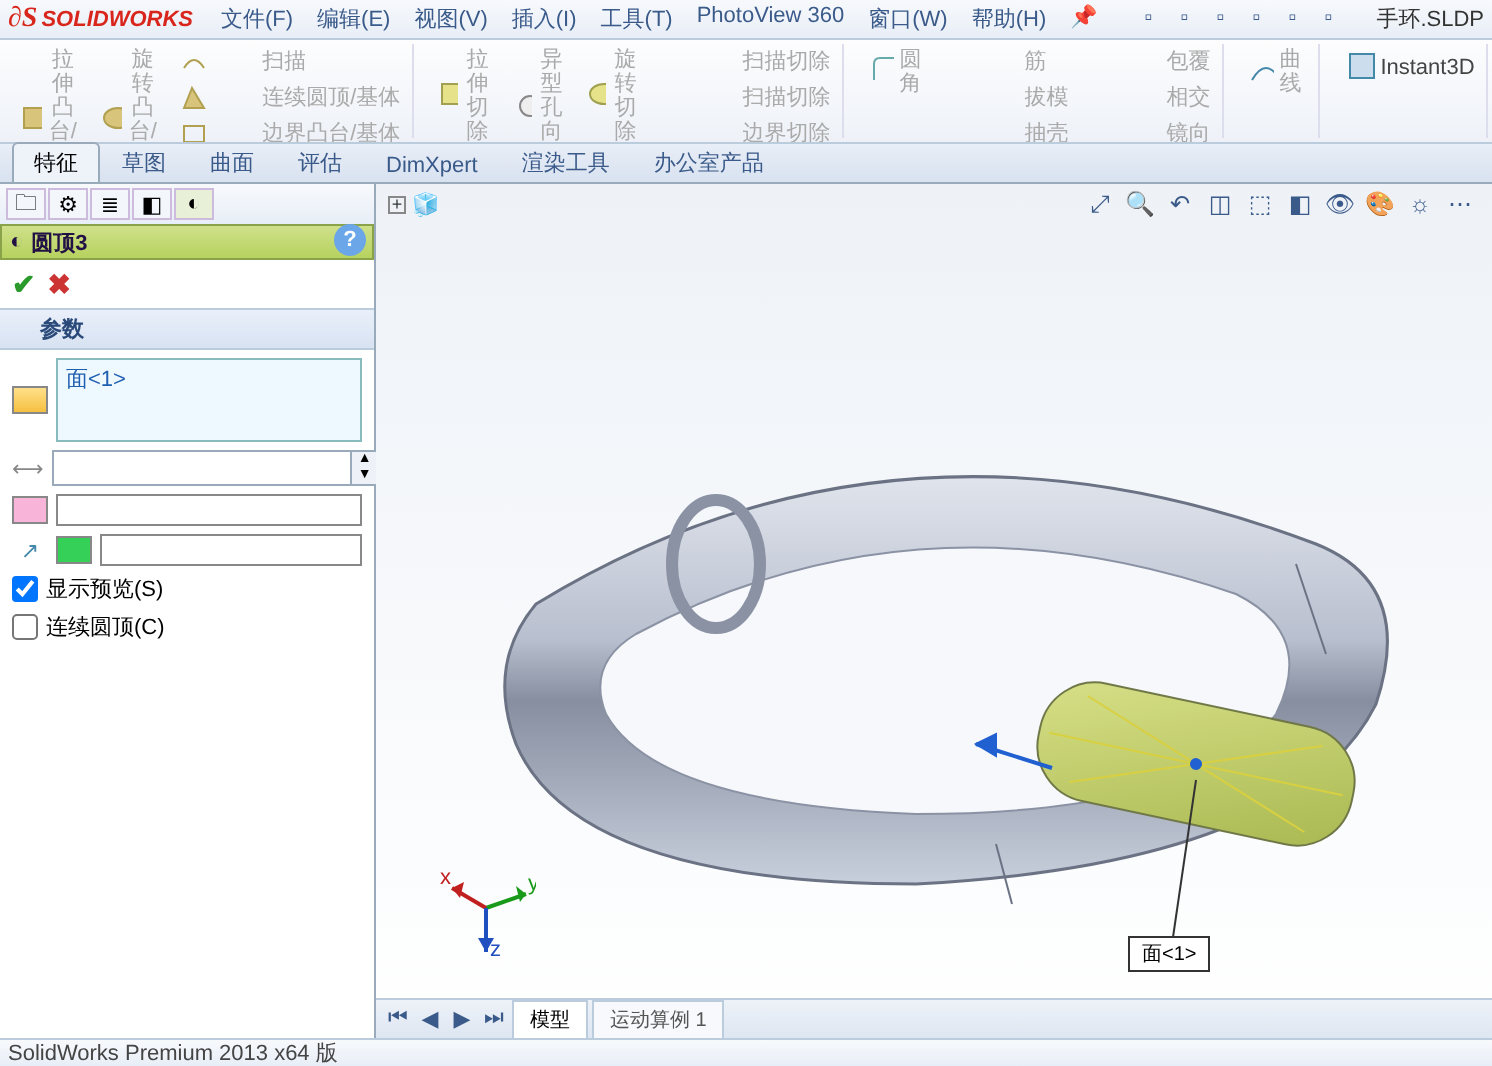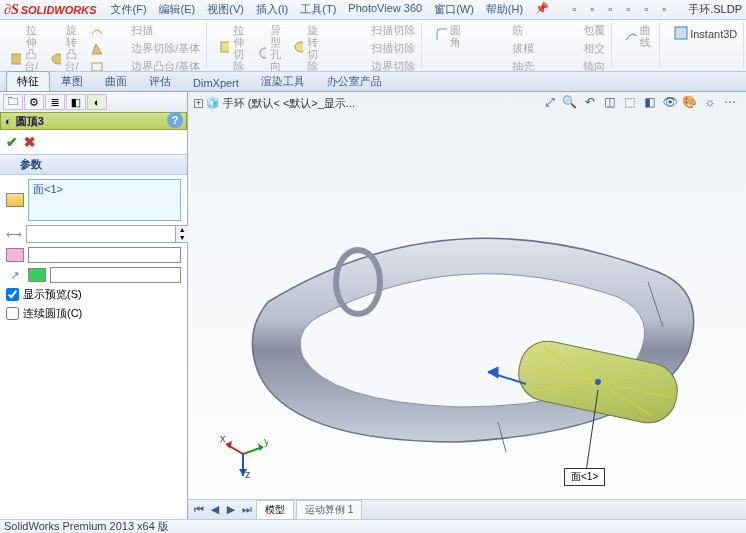--- a/index.html
+++ b/index.html
@@ -127,21 +127,21 @@
       <div class="rbtn-sm disabled">
           <svg class="ic">
             <path d="M2 10 Q7 2 12 10" fill="none" stroke="#b0a050"></path>
           </svg>
           <span>扫描</span>
         </div>
       <div class="rbtn-sm disabled">
           <svg class="ic">
             <path d="M2 12 L6 2 L12 12 Z" fill="#d8c47a" stroke="#b0a050"></path>
           </svg>
-          <span>边界切除/基体</span>
+          <span>连续圆顶/基体</span>
         </div>
       <div class="rbtn-sm disabled">
           <svg class="ic">
             <rect x="2" y="3" width="10" height="8" fill="none" stroke="#b0a050"></rect>
           </svg>
           <span>边界凸台/基体</span>
         </div>
     </div>
   </div>
   <div class="ribbon-group">
@@ -301,21 +301,20 @@
         <input type="checkbox" style="">
         <span>连续圆顶(C)</span>
       </label>
     </div>
   </div>
 
   <div class="viewport">
     <div class="top-tree">
       <span style="border:1px solid #888;width:9px;height:9px;line-height:7px;text-align:center;font-size:9px;">+</span>
       <span>🧊</span>
-      <span>手环  (默认&lt; &lt;默认&gt;_显示...</span>
     </div>
     <div class="view-tools">
       <span class="vt">⤢</span>
       <span class="vt">🔍</span>
       <span class="vt">↶</span>
       <span class="vt">◫</span>
       <span class="vt">⬚</span>
       <span class="vt">◧</span>
       <span class="vt">👁</span>
       <span class="vt">🎨</span>

